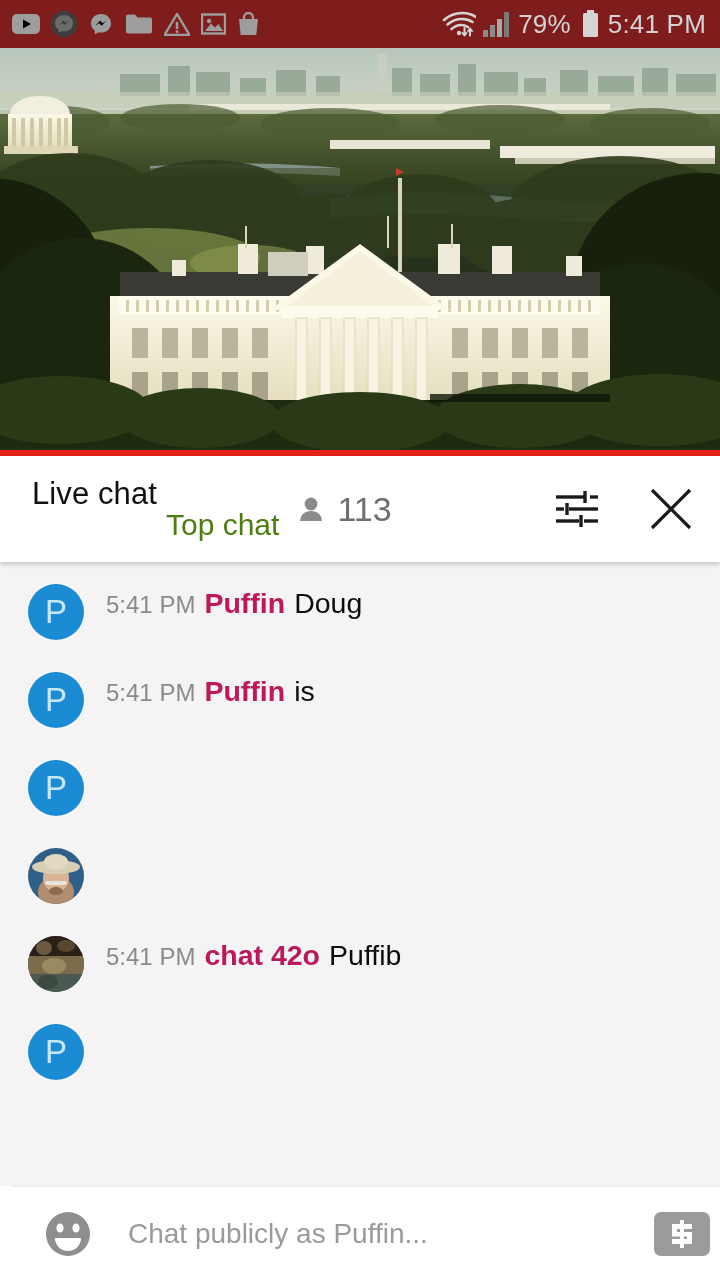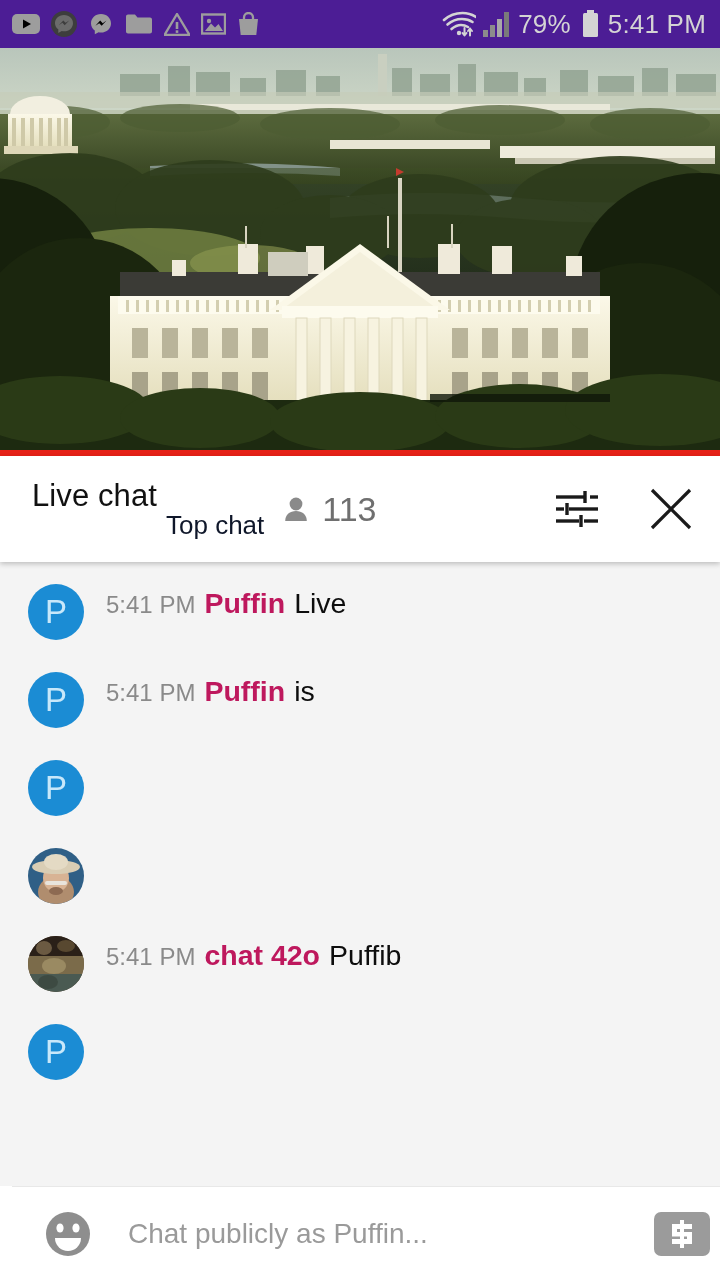--- a/index.html
+++ b/index.html
@@ -7,21 +7,21 @@
     width:720px; height:1280px;
     background:#ffffff;
     font-family:"Liberation Sans", sans-serif;
     overflow:hidden;
   }
   #app { position:relative; width:720px; height:1280px; }
 
   
   .statusbar{
     position:absolute; top:0; left:0; width:720px; height:48px;
-    background:#4c1d95; display:flex; align-items:center;
+    background:#7f1d1d; display:flex; align-items:center;
     padding:0 14px 0 12px;
   }
   .sb-left{ display:flex; align-items:center; gap:11px; }
   .sb-right{ margin-left:auto; display:flex; align-items:center; gap:7px; }
   .sb-icon{ display:block; }
   .sb-text{
     color:#d4d4d4; font-size:26px; letter-spacing:.2px; font-weight:400;
     line-height:1;
   }
   .sb-batt{ margin:0 2px 0 4px; }
@@ -41,21 +41,21 @@
   
   .chat-header{
     position:absolute; top:456px; left:0; width:720px; height:106px;
     background:#ffffff; z-index:3;
     box-shadow:0 2px 5px rgba(0,0,0,.22);
     display:flex; align-items:center; padding:0 22px 0 32px;
   }
   .ch-titles{ display:flex; flex-direction:row; gap:9px; }
   .ch-title{ font-size:31px; color:#111111; letter-spacing:.1px; }
   .ch-sub{ display:flex; align-items:center; gap:11px; }
-  .ch-subtitle{ font-size:26px; color:#0f172a;margin-top:32px; }
+  .ch-subtitle{ font-size:30px; color:#4d7c0f;margin-top:32px; }
   .ch-count{ font-size:34px; color:#6f6f6f; margin-left:2px; }
   .ch-actions{ margin-left:auto; display:flex; align-items:center; gap:40px; }
   .ch-btn{ display:flex; align-items:center; justify-content:center;
            width:54px; height:54px; cursor:pointer; }
 
   
   .chat-list{
     position:absolute; top:562px; left:0; width:720px; height:624px;
     background:#f4f4f4; overflow:hidden; padding-top:6px;
   }
@@ -417,21 +417,21 @@
         </svg>
       </div>
     </div>
   </div>
 
   <div class="chat-list" id="chat-list">
       <div class="msg">
         <div class="avatar initial" style="background: rgb(27, 140, 212);">
           <span>P</span>
         </div>
-        <div class="msg-body"><span class="msg-time">5:41 PM</span><span class="msg-author">Puffin</span><span class="msg-text">Live</span></div>
+        <div class="msg-body"><span class="msg-time">5:41 PM</span><span class="msg-author">Puffin</span><span class="msg-text">Doug</span></div>
       </div>
       <div class="msg">
         <div class="avatar initial" style="background: rgb(27, 140, 212);">
           <span>P</span>
         </div>
         <div class="msg-body"><span class="msg-time">5:41 PM</span><span class="msg-author">Puffin</span><span class="msg-text">is</span></div>
       </div>
       <div class="msg">
         <div class="avatar initial" style="background: rgb(27, 140, 212);">
           <span>P</span>

